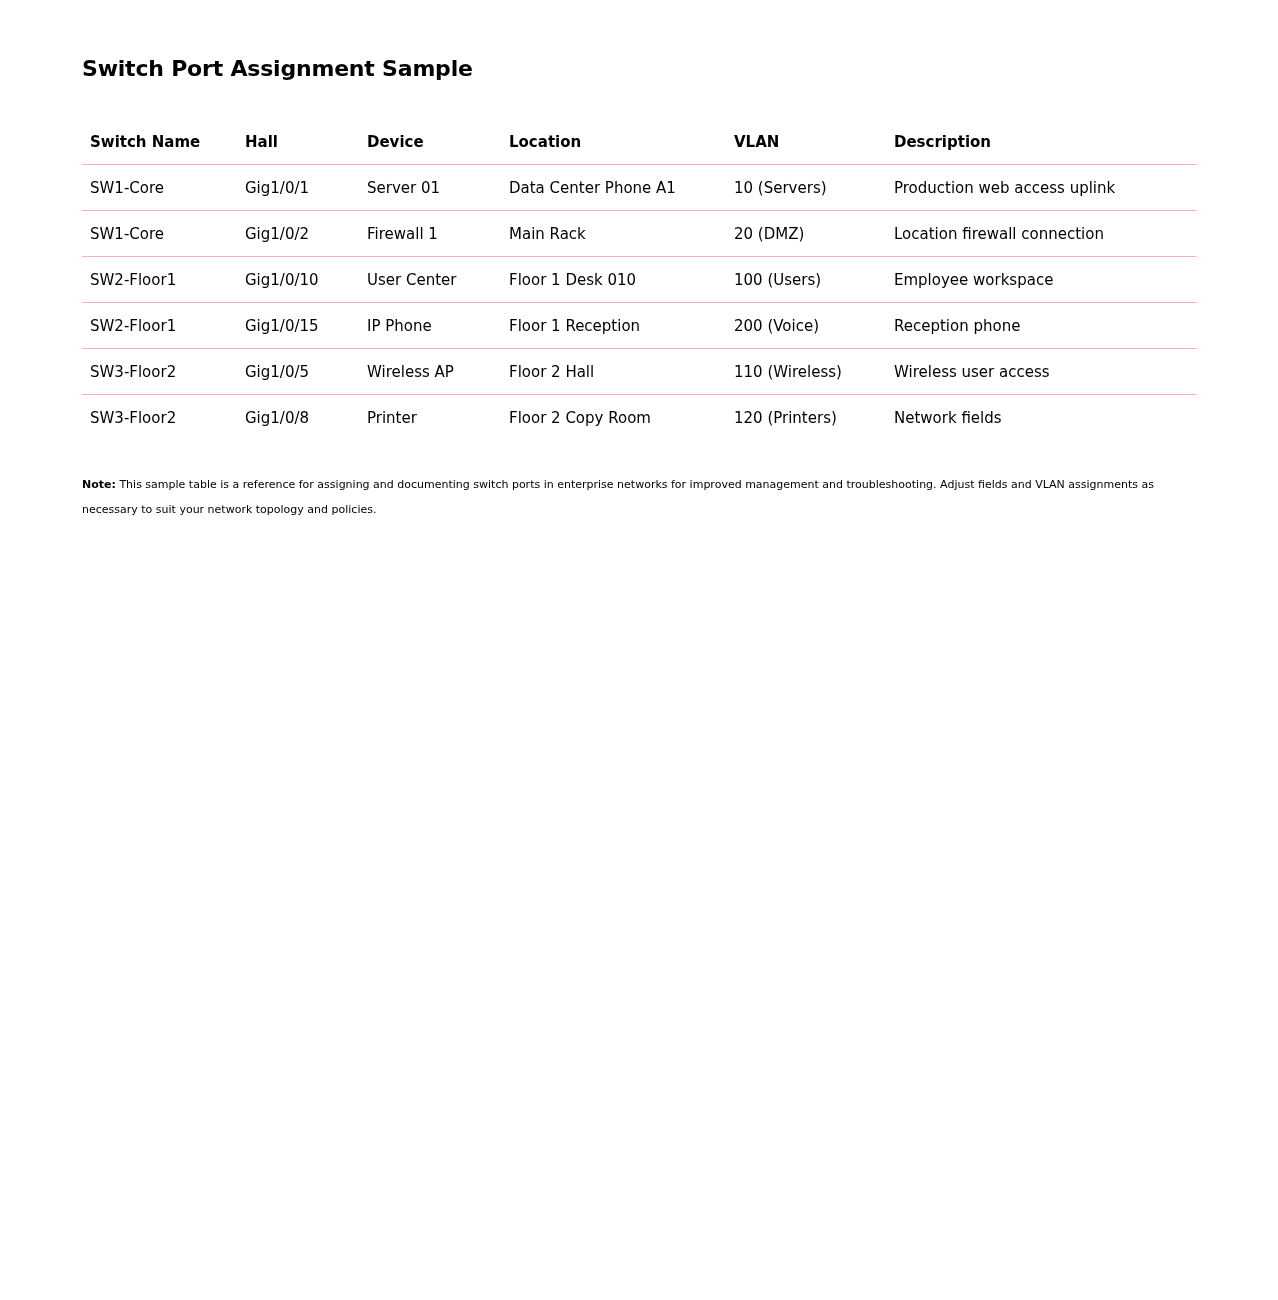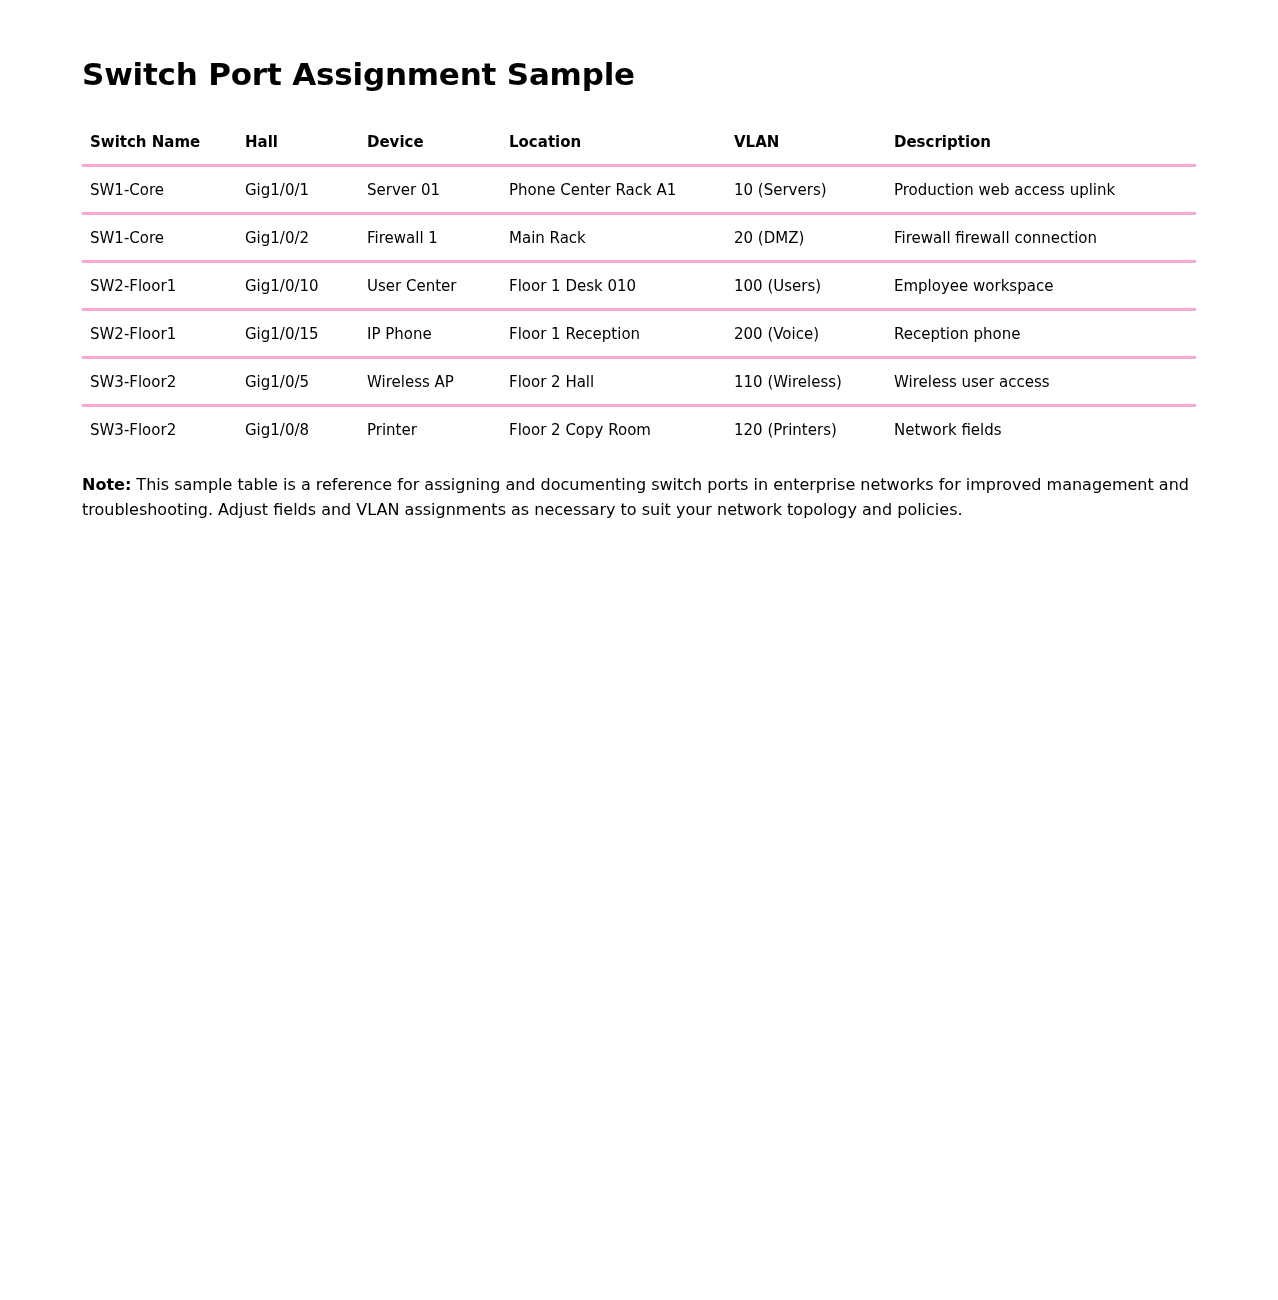--- a/index.html
+++ b/index.html
@@ -4,35 +4,35 @@
 <style>
   html, body { margin: 0; padding: 0; background: #ffffff; }
   body {
     width: 1278px; height: 1300px;
     font-family: "DejaVu Sans", "Liberation Sans", sans-serif;
     color: #000;
   }
   .page { position: absolute; left: 82px; top: 0; width: 1114px; }
   h1 {
     margin: 0; position: absolute; top: 56px; left: 0;
-    font-size: 31px; font-weight: bold; letter-spacing: -0.2px; white-space: nowrap;
+    font-size: 22px; font-weight: bold; letter-spacing: -0.2px; white-space: nowrap;
   }
   table {
     position: absolute; top: 120px; left: 0; width: 1114px;
     border-collapse: collapse; font-size: 15px;
   }
   th, td { text-align: left; padding: 0 0 0 8px; height: 45px; white-space: nowrap; }
   th { font-weight: bold; height: 44px; }
-  tr { border-bottom: 3px solid #f9a8d4; }
+  tr { border-bottom: 1px solid #f9a8d4; }
   tbody tr:last-child { border-bottom: none; }
   .c1 { width: 147px; } .c2 { width: 114px; } .c3 { width: 134px; margin-left: 23px; }
   .c4 { width: 217px; } .c5 { width: 152px; }
   .note {
     position: absolute; top: 472px; left: 0; width: 1114px;
-    font-size: 16px; line-height: 25px; margin: 0;
+    font-size: 11px; line-height: 25px; margin: 0;
   }
   .note b { font-weight: bold; }
 </style>
 </head>
 <body>
 
 <div class="page">
   <h1>Switch Port Assignment Sample</h1>
 
   <table>
@@ -44,31 +44,31 @@
         <th class="c4">Location</th>
         <th class="c5">VLAN</th>
         <th>Description</th>
       </tr>
     </thead>
     <tbody>
       <tr>
         <td>SW1-Core</td>
         <td>Gig1/0/1</td>
         <td>Server 01</td>
-        <td>Phone Center Rack A1</td>
+        <td>Data Center Phone A1</td>
         <td>10 (Servers)</td>
         <td>Production web access uplink</td>
       </tr>
       <tr>
         <td>SW1-Core</td>
         <td>Gig1/0/2</td>
         <td>Firewall 1</td>
         <td>Main Rack</td>
         <td>20 (DMZ)</td>
-        <td>Firewall firewall connection</td>
+        <td>Location firewall connection</td>
       </tr>
       <tr>
         <td>SW2-Floor1</td>
         <td>Gig1/0/10</td>
         <td>User Center</td>
         <td>Floor 1 Desk 010</td>
         <td>100 (Users)</td>
         <td>Employee workspace</td>
       </tr>
       <tr>

